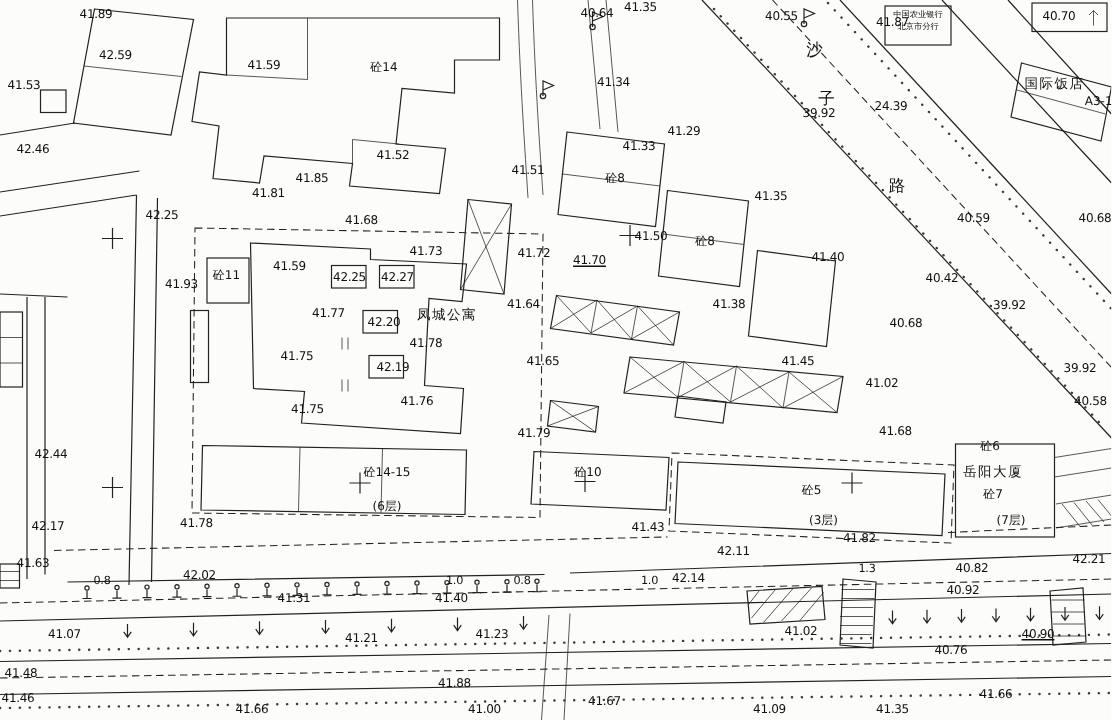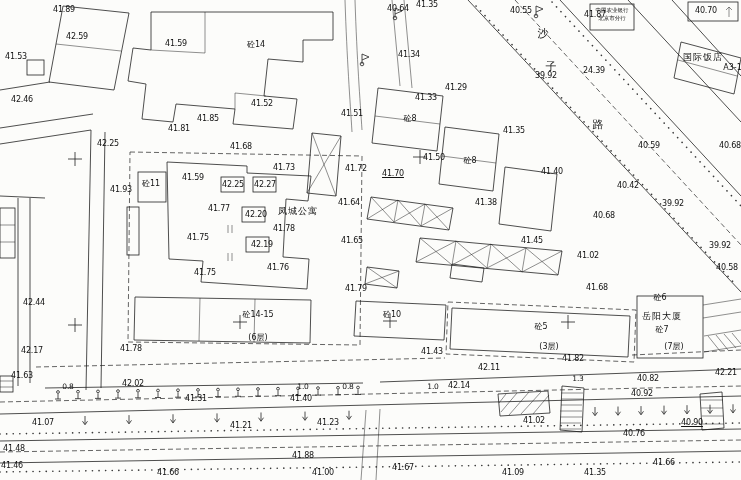--- a/index.html
+++ b/index.html
@@ -225,21 +225,21 @@
       <span class="lbl elev" style="left: 193px; top: 178px;">41.59</span>
       <span class="lbl elev" style="left: 233px; top: 185px;">42.25</span>
       <span class="lbl elev" style="left: 265px; top: 185px;">42.27</span>
       <span class="lbl elev" style="left: 121px; top: 190px;">41.93</span>
       <span class="lbl elev" style="left: 219px; top: 209px;">41.77</span>
       <span class="lbl elev" style="left: 349px; top: 203px;">41.64</span>
       <span class="lbl elev" style="left: 486px; top: 203px;">41.38</span>
       <span class="lbl elev" style="left: 604px; top: 216px;">40.68</span>
       <span class="lbl elev" style="left: 256px; top: 215px;">42.20</span>
       <span class="lbl elev" style="left: 198px; top: 238px;">41.75</span>
-      <span class="lbl elev" style="left: 352px; top: 241px; text-align: center;">41.65</span>
+      <span class="lbl elev" style="left: 362px; top: 241px; text-align: center;">41.65</span>
       <span class="lbl elev" style="left: 532px; top: 241px;">41.45</span>
       <span class="lbl elev" style="left: 262px; top: 245px;">42.19</span>
       <span class="lbl elev" style="left: 588px; top: 256px;">41.02</span>
       <span class="lbl elev" style="left: 720px; top: 246px;">39.92</span>
       <span class="lbl elev" style="left: 284px; top: 229px;">41.78</span>
       <span class="lbl elev" style="left: 278px; top: 268px;">41.76</span>
       <span class="lbl elev" style="left: 205px; top: 273px;">41.75</span>
       <span class="lbl elev" style="left: 597px; top: 288px;">41.68</span>
       <span class="lbl elev" style="left: 356px; top: 289px;">41.79</span>
       <span class="lbl elev" style="left: 727px; top: 268px;">40.58</span>

